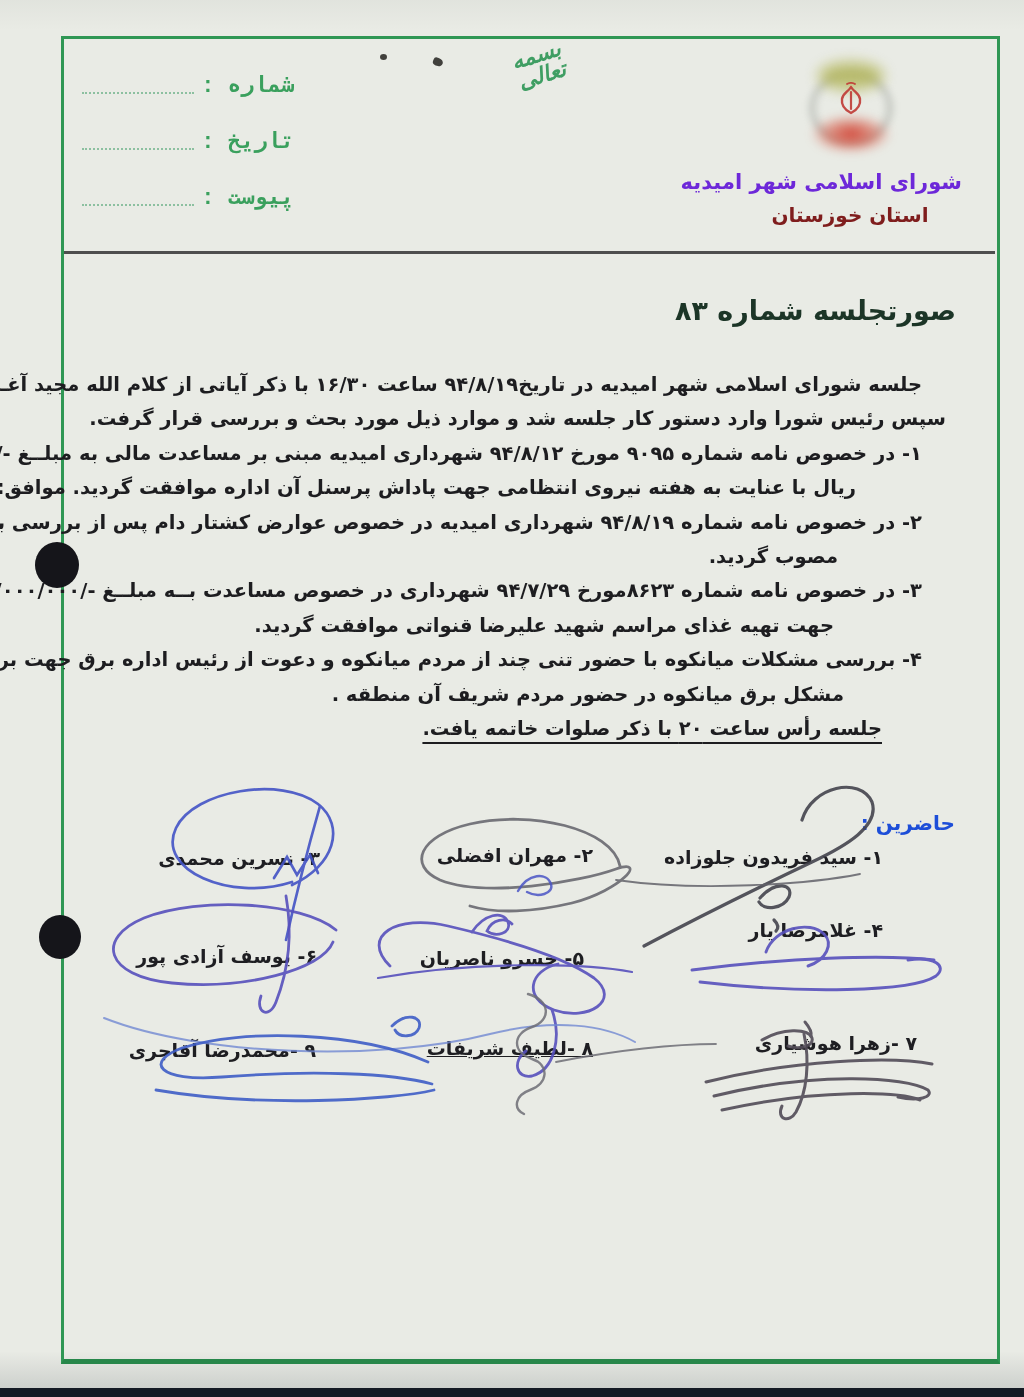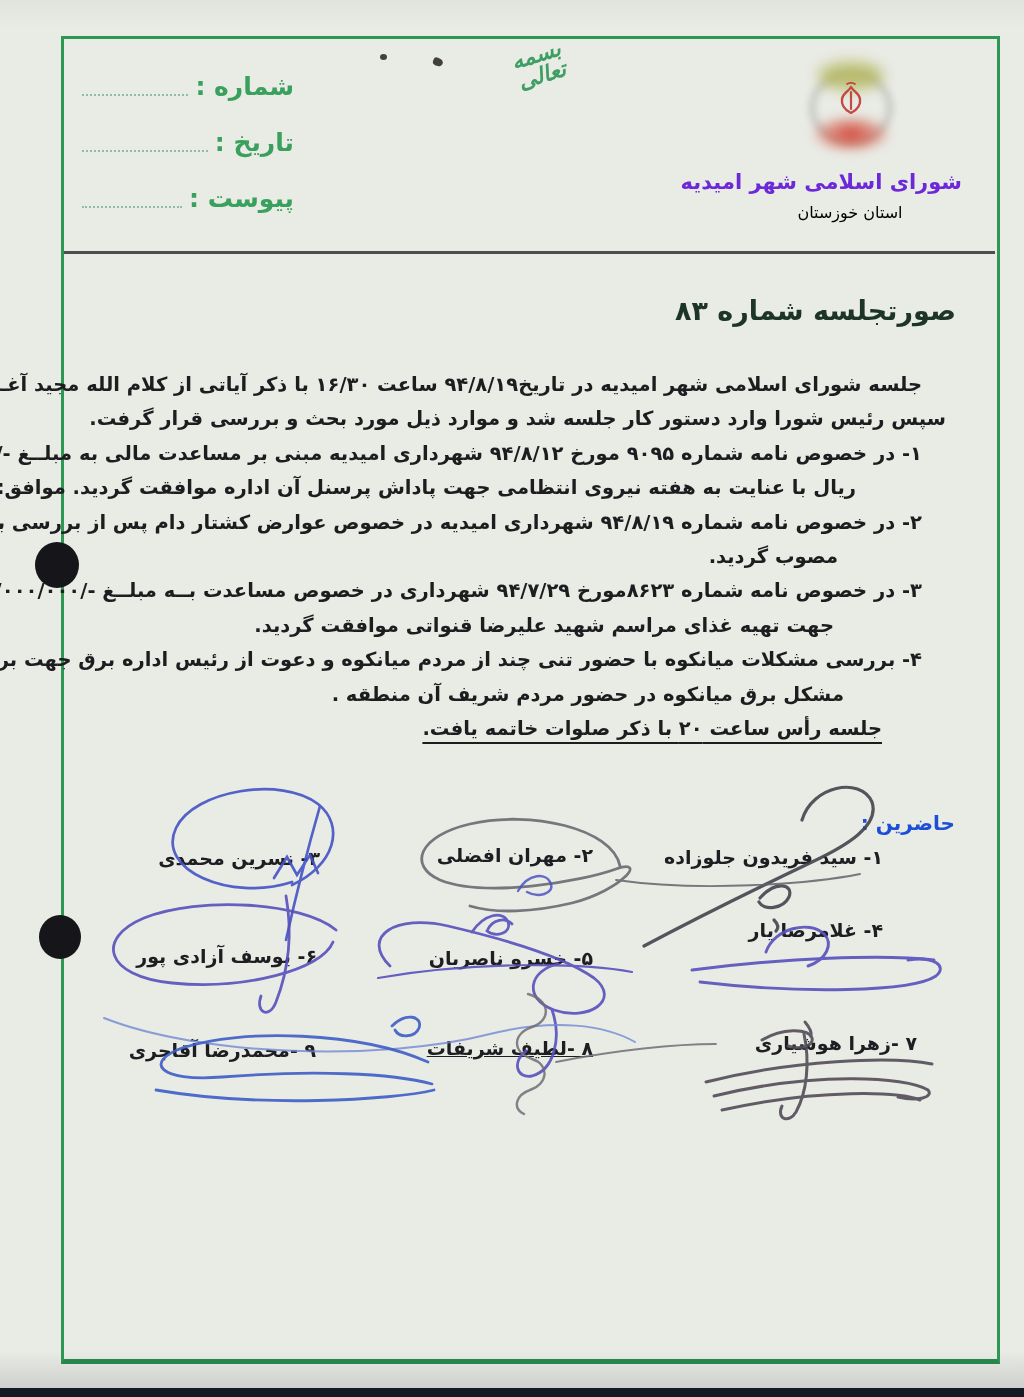--- a/index.html
+++ b/index.html
@@ -23,36 +23,36 @@
   .scan-edge {
     position:absolute; left:0; right:0; bottom:0; height:9px; background:#141a24;
   }
   
   .bismillah {
     position:absolute; left:493px; top:44px; width:92px;
     color:#3f9e63; font-size:22px; line-height:21px; font-weight:bold; font-style:italic;
     transform:rotate(-17deg); text-align:center; direction:rtl;
   }
   .meta-row { position:absolute; right:730px; width:212px; display:flex; direction:rtl; align-items:flex-end; }
-  .meta-row .lbl { color:#3aa05d; font-weight:bold; font-size:25px; white-space:nowrap; }
+  .meta-row .lbl { color:#3aa05d; font-weight:bold; font-size:22px; white-space:nowrap;font-family:Liberation Mono, monospace; }
   .meta-row .leader { flex:1; border-bottom:2px dotted #8cc0a0; margin:0 7px 5px 0; height:2px; }
   .m1{ top:72px; } .m2{ top:128px; } .m3{ top:184px; }
   .emblem { position:absolute; left:792px; top:56px; width:118px; height:108px; }
   .emb-gray { position:absolute; left:2px; top:2px; width:114px; height:100px; border-radius:50%;
     background:radial-gradient(closest-side, rgba(0,0,0,0) 52%, rgba(140,145,138,0.30) 68%, rgba(0,0,0,0) 82%);
     filter:blur(2px); }
   .emb-green { position:absolute; left:26px; top:6px; width:66px; height:28px; border-radius:50%;
     background:#b4b75e; filter:blur(7px); opacity:.85; }
   .emb-red { position:absolute; left:18px; top:58px; width:82px; height:40px; border-radius:50%;
     background:radial-gradient(closest-side,#d2483a 0%, rgba(210,80,60,0.55) 55%, rgba(210,80,60,0) 100%);
     filter:blur(4px); }
   .emb-svg { position:absolute; left:37px; top:26px; }
   .org { position:absolute; right:62px; top:170px; width:224px; text-align:center; direction:rtl; }
   .org .l1 { color:#6d28d9; font-weight:bold; font-size:21px; white-space:nowrap; }
-  .org .l2 { color:#000000; font-weight:normal; font-size:16px; margin-top:9px; white-space:nowrap; }
+  .org .l2 { color:#7f1d1d; font-weight:bold; font-size:20px; margin-top:9px; white-space:nowrap; }
   .header-rule { position:absolute; left:64px; right:29px; top:251px; height:3px; background:#4e4e4e; }
   
   .doc-title {
     position:absolute; top:295px; right:68px;
     font-size:27px; font-weight:bold; color:#1c3527; direction:rtl; white-space:nowrap;
   }
   .body-text { position:absolute; top:368px; right:76px; width:868px; direction:rtl; }
   .bl { font-size:19.5px; font-weight:bold; color:#1d1d20; line-height:34.4px;
         white-space:nowrap; text-align:right; }
   .i-first { padding-right:26px; }
@@ -60,21 +60,21 @@
   .i-cont1 { padding-right:92px; }
   .i-cont2 { padding-right:110px; }
   .i-cont3 { padding-right:114px; }
   .i-cont4 { padding-right:104px; }
   .i-close { padding-right:66px; text-decoration:underline; text-decoration-thickness:2px; text-underline-offset:7px; }
   
   .att-heading { position:absolute; top:811px; right:69px; font-size:20px; font-weight:bold;
     color:#1d4ed8; direction:rtl; white-space:nowrap; }
   .att { position:absolute; font-size:19px; font-weight:bold; color:#1e1e22; direction:rtl; white-space:nowrap; }
   .n1{ top:846px; right:141px; } .n2{ top:844px; right:431px; } .n3{ top:847px; right:704px; }
-  .n4{ top:919px; right:141px; } .n5{ top:947px; right:431px; } .n6{ top:945px; right:707px; }
+  .n4{ top:919px; right:141px; } .n5{ top:947px; right:440px; } .n6{ top:945px; right:707px; }
   .n7{ top:1032px; right:107px; } .n8{ top:1037px; right:431px;text-decoration:underline; } .n9{ top:1039px; right:708px; }
   .signatures { position:absolute; left:60px; top:770px; pointer-events:none; }
   
   .punch { position:absolute; background:#15151a; border-radius:50%; filter:blur(0.5px); }
   .p1 { left:35px; top:542px; width:44px; height:46px; }
   .p2 { left:39px; top:915px; width:42px; height:44px; }
   .speck { position:absolute; background:#23221f; border-radius:50%; opacity:.85; }
   .s1 { left:380px; top:54px; width:7px; height:6px; }
   .s2 { left:433px; top:58px; width:10px; height:8px; transform:rotate(20deg); border-radius:40% 60% 55% 45%; }
 </style>

